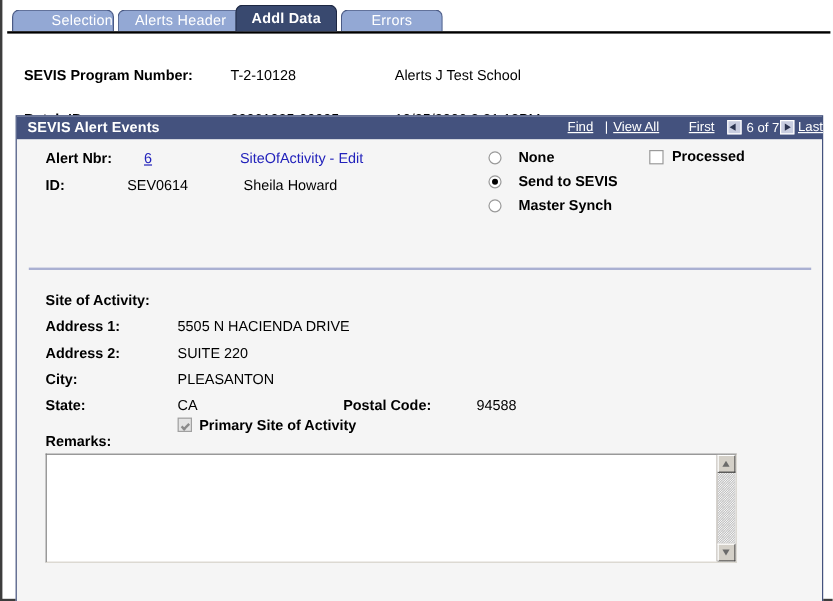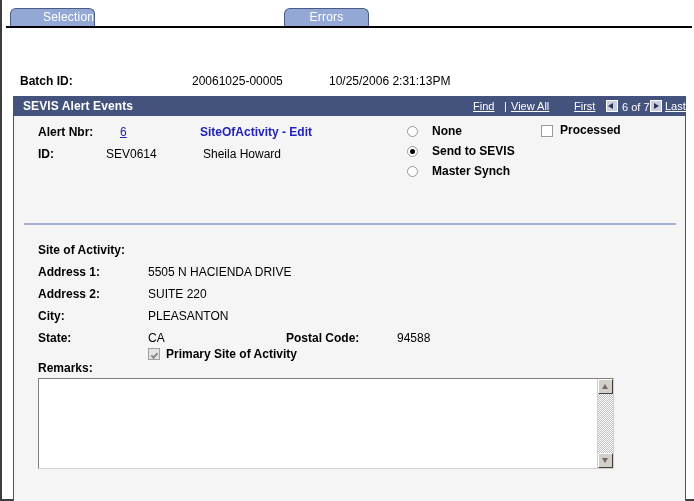--- a/index.html
+++ b/index.html
@@ -190,21 +190,21 @@
     font-size: 12px;
     white-space: nowrap;
   }
   .link-blue {
     color: #2222bb;
     text-decoration: underline;
     cursor: pointer;
   }
   .link-strong {
     color: #2222bb;
-    font-weight: bold;
+    font-weight: normal;
     text-decoration: none;
     cursor: pointer;
   }
 
   
   .radio-row {
     position: absolute;
     height: 17px;
     white-space: nowrap;
   }
@@ -342,25 +342,32 @@
   #sb-up .sb-arrow { top: 4px; border-bottom: 5px solid #6b6b6b; }
   #sb-down .sb-arrow { top: 4px; border-top: 5px solid #6b6b6b; }
 </style>
 </head>
 <body>
 
 <div id="page-frame">
 
   <div id="tabstrip">
     <div class="tab" style="left:4px;width:85px;padding-left:32px;">Selection</div>
+    <div class="tab" style="left:92px;width:105px;">Alerts Header</div>
+    <div class="tab active" style="left:190px;width:85px;">Addl Data</div>
     <div class="tab" style="left:278px;width:85px;">Errors</div>
   </div>
   <div id="tab-underline"></div>
 
   <div id="hdr">
+    <div class="hdr-row" style="top:24px;">
+      <span class="hdr-label">SEVIS Program Number:</span>
+      <span class="hdr-val1">T-2-10128</span>
+      <span class="hdr-val2">Alerts J Test School</span>
+    </div>
     <div class="hdr-row" style="top:42px;">
       <span class="hdr-label">Batch ID:</span>
       <span class="hdr-val1">20061025-00005</span>
       <span class="hdr-val2">10/25/2006  2:31:13PM</span>
     </div>
   </div>
 
   <div id="groupbox">
 
     <div id="gb-title">

